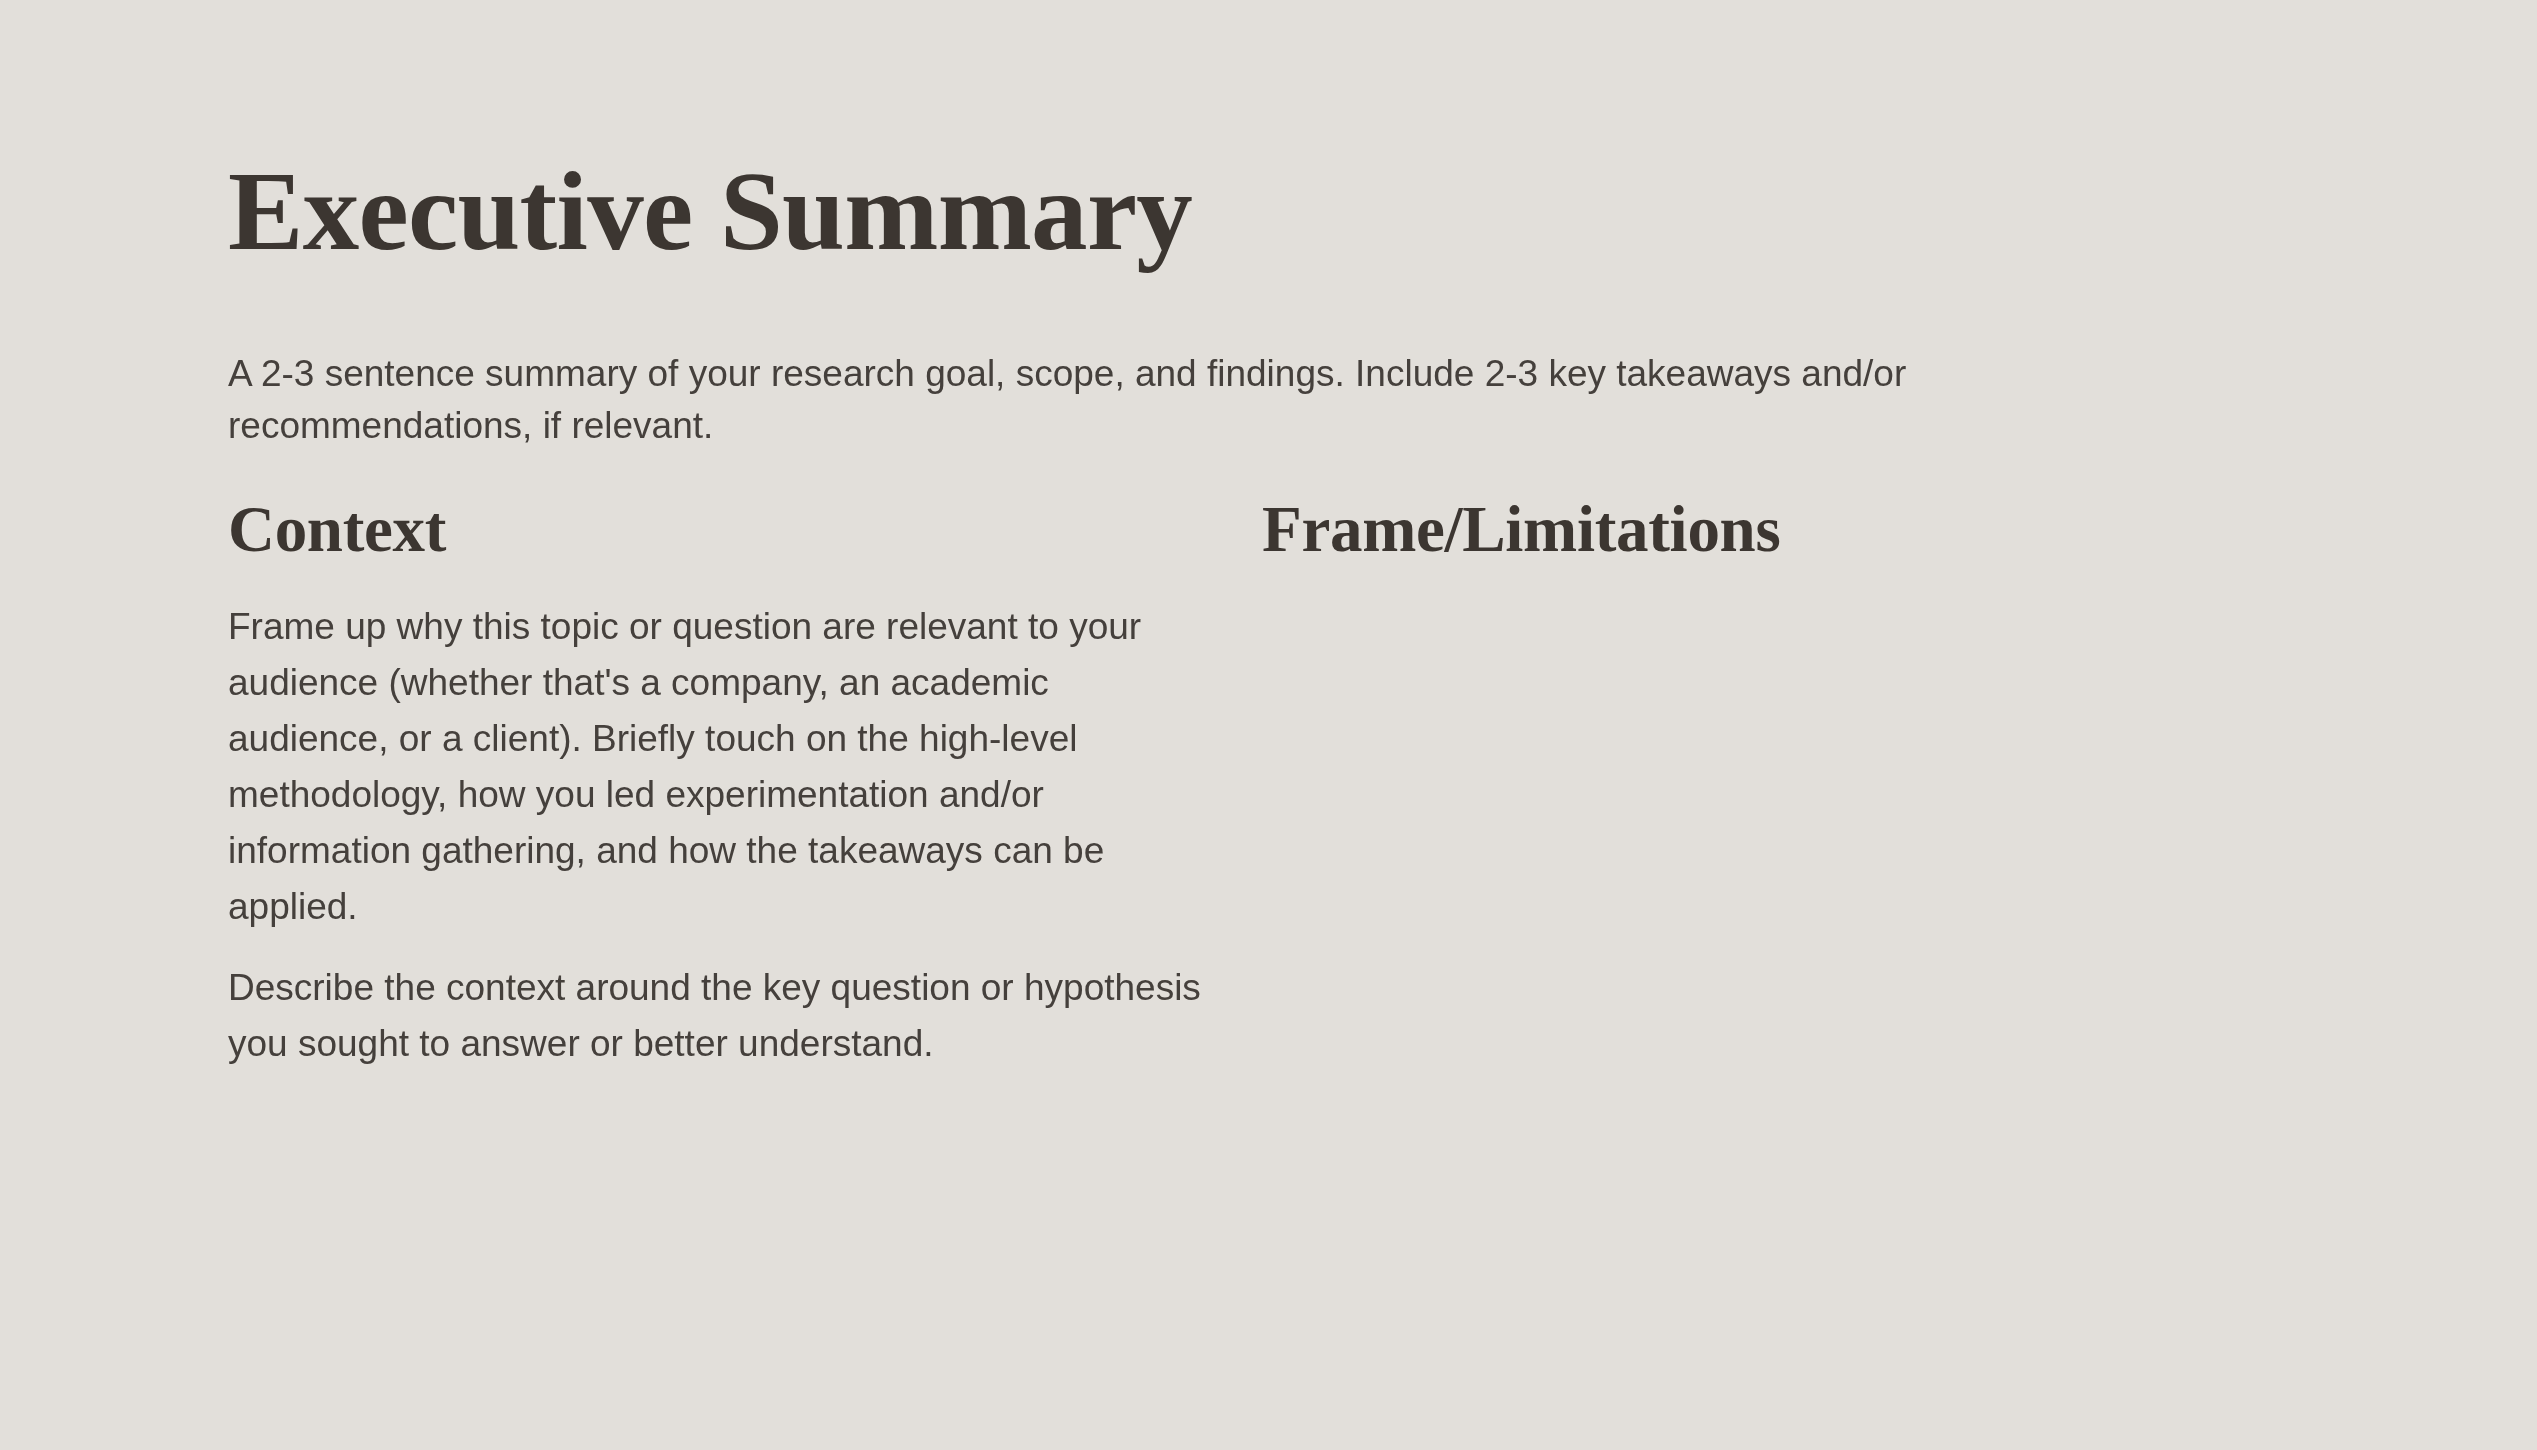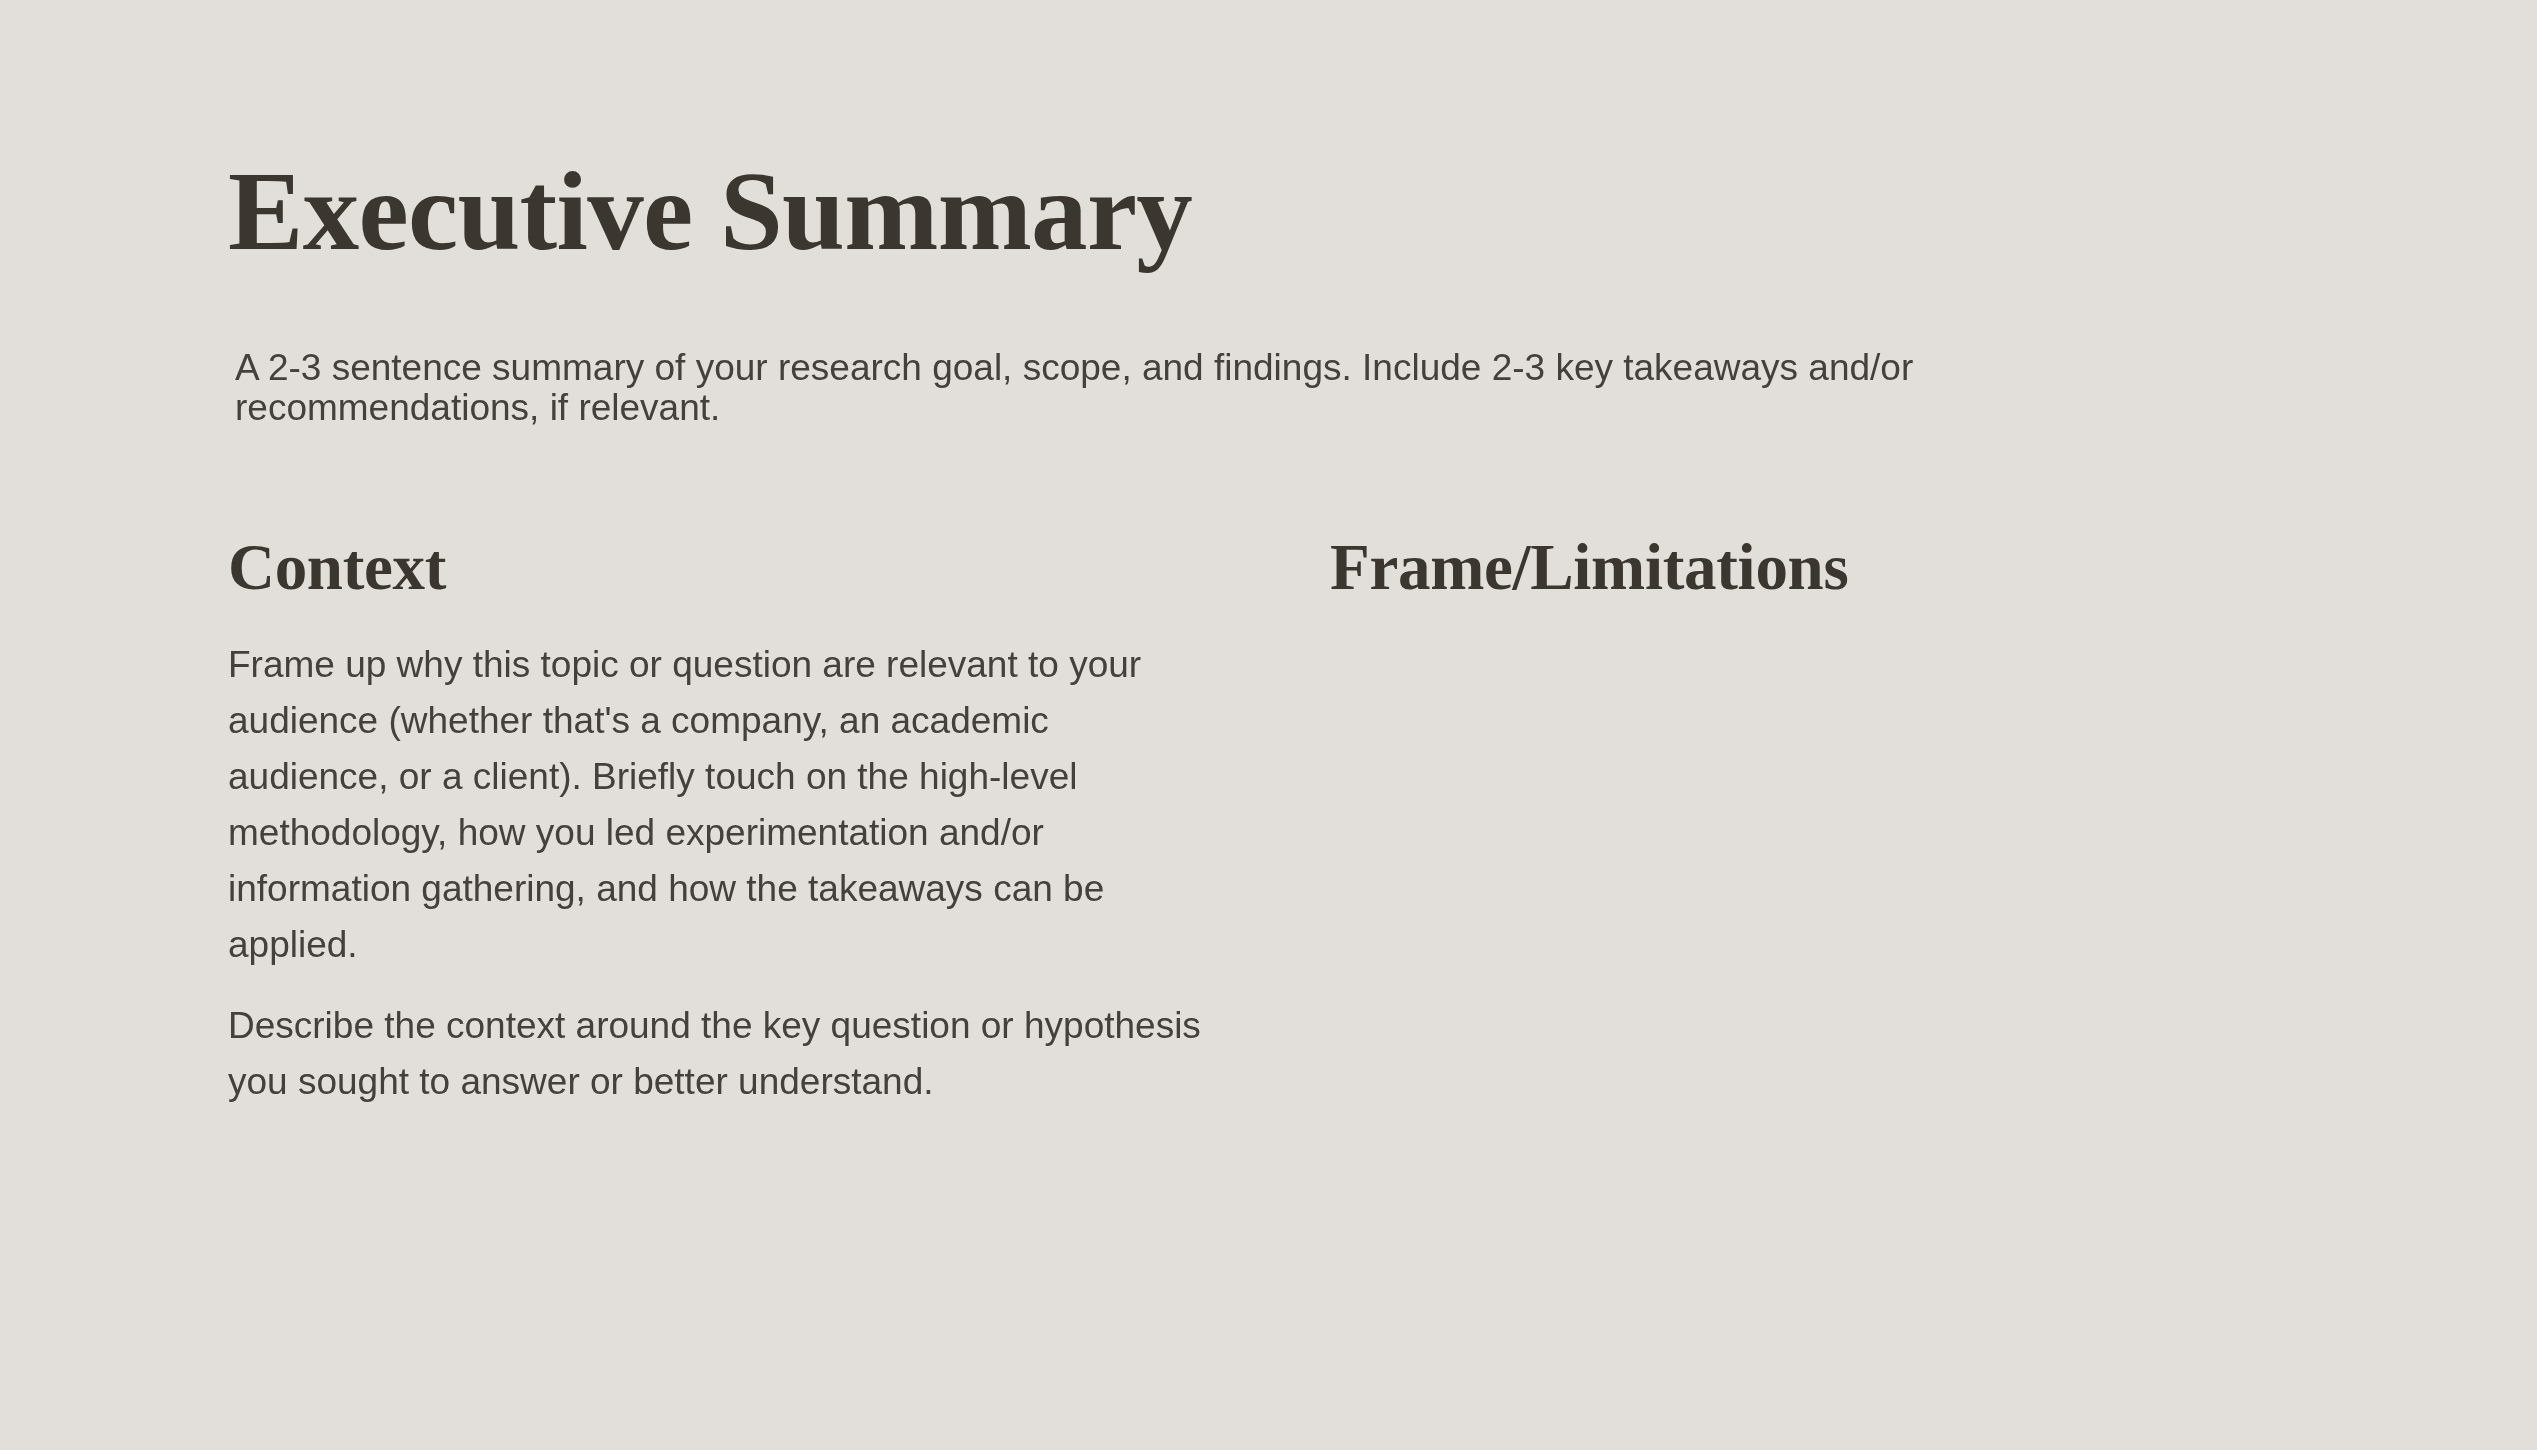--- a/index.html
+++ b/index.html
@@ -30,30 +30,30 @@
     font-family: "Liberation Serif", serif;
     font-weight: 700;
     font-size: 113px;
     line-height: 1.22;
     letter-spacing: -0.7px;
     margin: 0;
     color: var(--heading_text);
   }
   .slide-intro {
     font-size: 37px;
-    line-height: 40px;
-    margin: 68px 0 0 7px;
+    line-height: 52px;
+    margin: 68px 0 0 0;
     max-width: 1967px;
     color: var(--body_text);
   }
   .columns {
     display: grid;
     grid-template-columns: 992px 992px;
-    column-gap: 110px;
-    margin-top: 100px;
+    column-gap: 42px;
+    margin-top: 38px;
   }
   .section-heading {
     font-family: "Liberation Serif", serif;
     font-weight: 700;
     font-size: 65px;
     line-height: 1.2;
     letter-spacing: -0.3px;
     margin: 0;
     color: var(--heading_text);
   }

